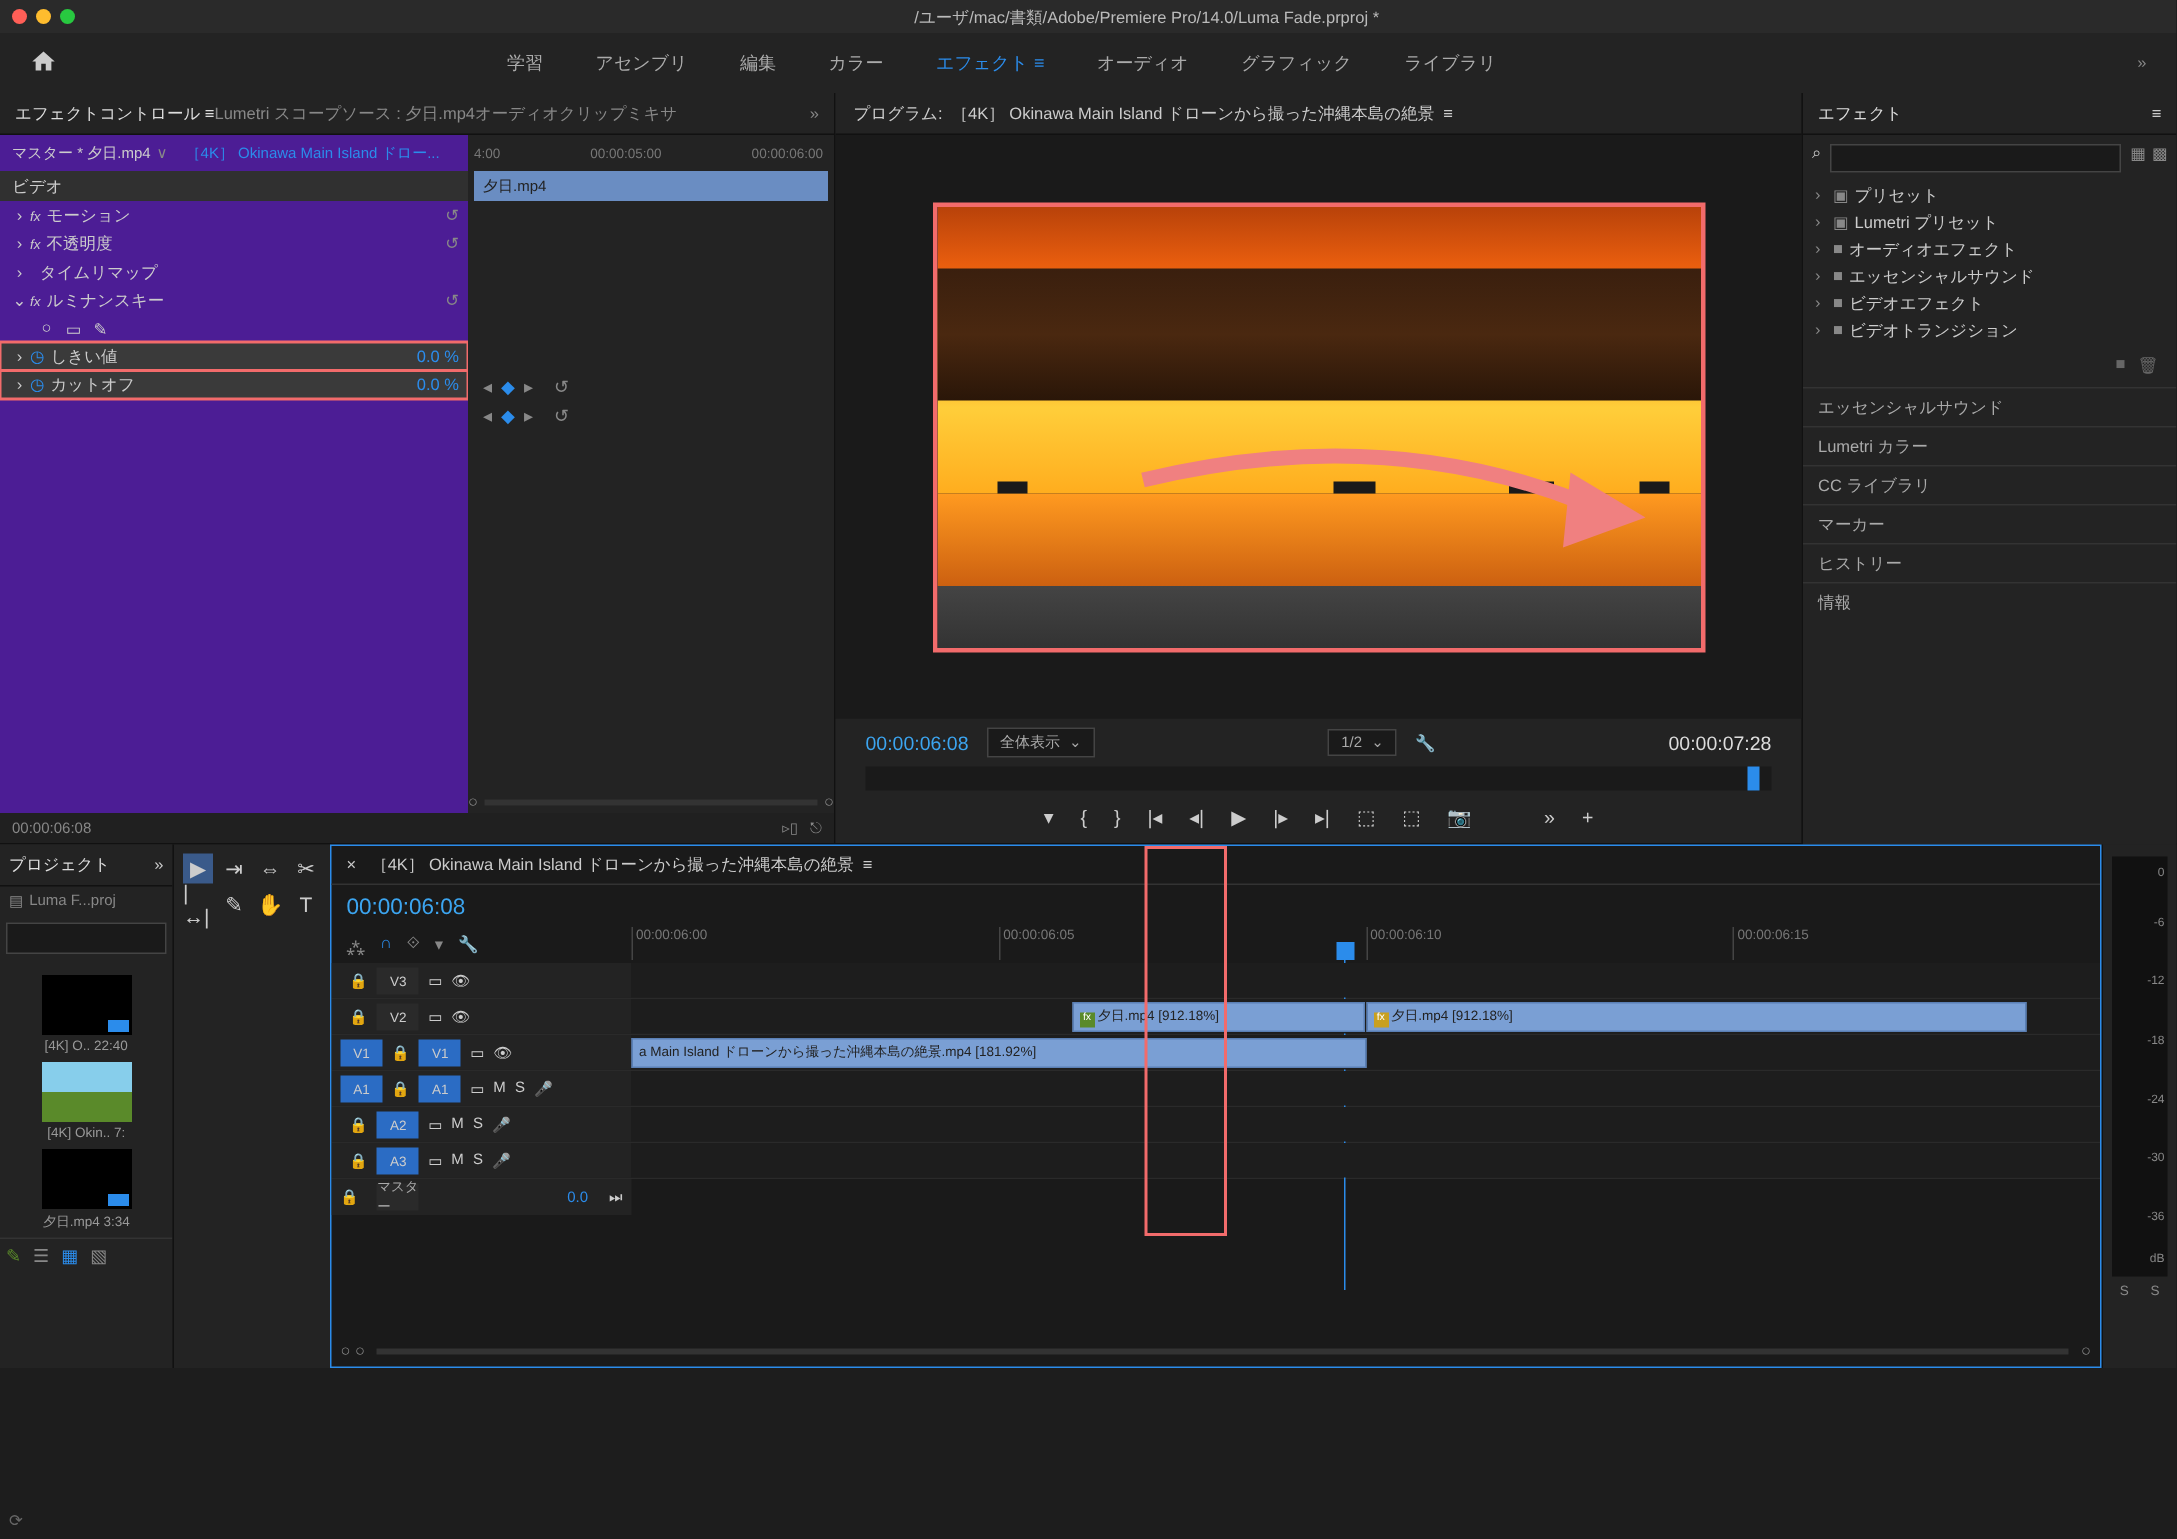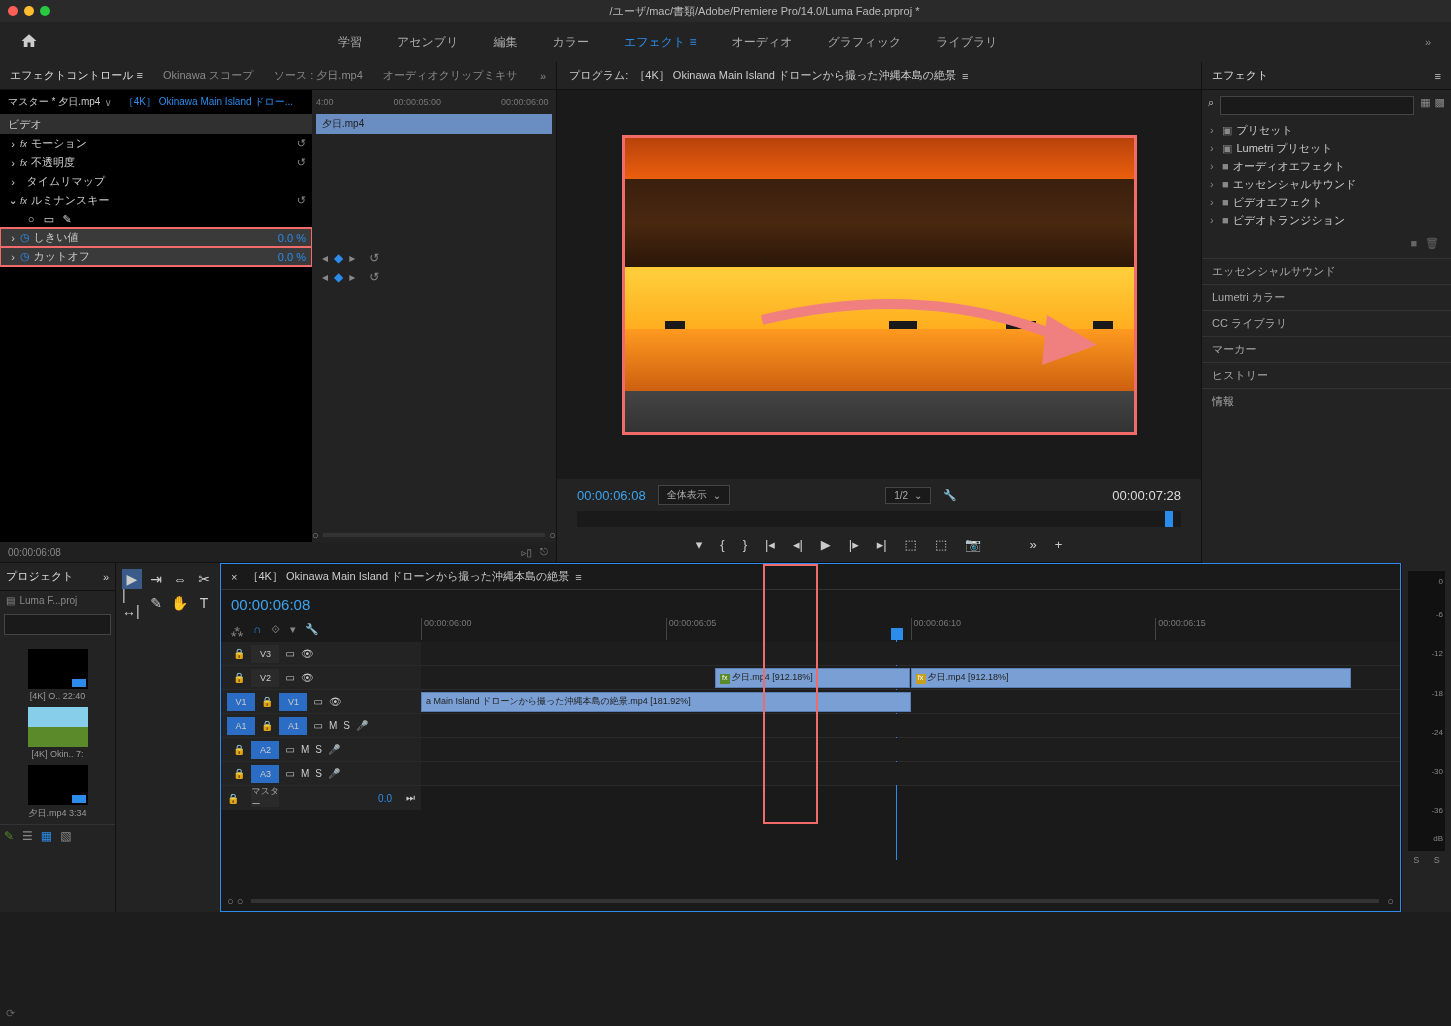--- a/index.html
+++ b/index.html
@@ -21,27 +21,27 @@
 .workspace-tab .ws-menu { margin-left: 4px; color: #2b8ceb; }
 .overflow { margin-left: auto; color: #888; }
 
 
 .main { display: flex; height: 500px; }
 .left-col { width: 556px; display: flex; flex-direction: column; }
 .center-col { flex: 1; display: flex; flex-direction: column; border-left: 1px solid #111; }
 .right-col { width: 250px; border-left: 1px solid #111; }
 
 
-.panel-tabs { height: 28px; background: #232323; display: flex; align-items: center; padding: 0 10px; gap: 20px; border-bottom: 1px solid #111; }
+.panel-tabs { height: 28px; background: #232323; display: flex; align-items: center; padding: 0 10px; border-bottom: 1px solid #111; }
 .panel-tab { font-size: 11px; color: #888; cursor: pointer; }
 .panel-tab.active { color: #ddd; }
 .panel-tab .pt-menu { margin-left: 3px; }
 
 
-.effect-controls { flex: 1; background: #000000; display: flex; }
+.effect-controls { flex: 1; background: #4c1d95; display: flex; }
 .ec-props { width: 312px; }
 .ec-header { height: 24px; display: flex; align-items: center; padding: 0 8px; font-size: 10px; color: #888; }
 .ec-header .master { color: #ccc; }
 .ec-header .clip-name { color: #2b8ceb; margin-left: 8px; }
 .ec-section-hdr { height: 20px; display: flex; align-items: center; padding: 0 8px; background: #303030; font-size: 11px; }
 .ec-row { height: 19px; display: flex; align-items: center; padding: 0 6px; font-size: 11px; }
 .ec-row .icon { width: 14px; text-align: center; }
 .ec-row .fx { font-size: 9px; font-style: italic; }
 .ec-row .name { flex: 1; padding-left: 4px; }
 .ec-row .value { color: #2b8ceb; width: 50px; text-align: right; }
@@ -172,21 +172,21 @@
     <span class="workspace-tab">ライブラリ</span>
   </div>
   <span class="overflow">»</span>
 </div>
 
 <div class="main">
 
   <div class="left-col">
     <div class="panel-tabs">
       <span class="panel-tab active"><span>エフェクトコントロール</span><span class="pt-menu">≡</span></span>
-      <span class="panel-tab">Okinawa スコープ</span>
+      <span class="panel-tab">Lumetri スコープ</span>
       <span class="panel-tab">ソース : 夕日.mp4</span>
       <span class="panel-tab">オーディオクリップミキサ</span>
       <span class="overflow">»</span>
     </div>
     <div class="effect-controls">
       <div class="ec-props">
         <div class="ec-header">
           <span class="master">マスター * 夕日.mp4</span>
           <span style="margin:0 4px;">∨</span>
           <span class="clip-name">［4K］ Okinawa Main Island ドロー...</span>

